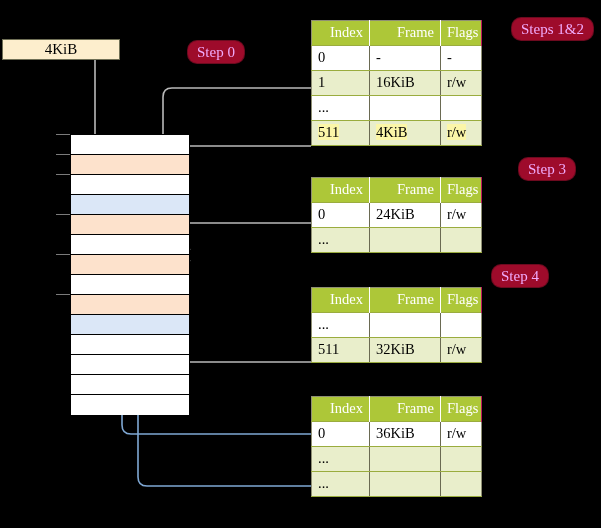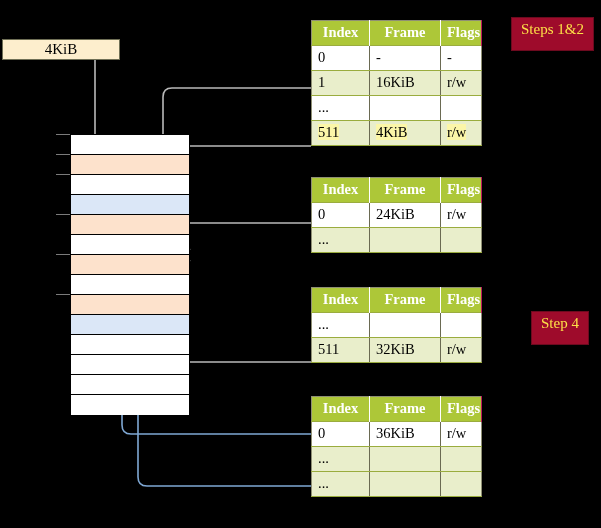--- a/index.html
+++ b/index.html
@@ -7,26 +7,26 @@
     width:601px;height:528px;position:relative;overflow:hidden;
     font-family:"Liberation Serif","DejaVu Serif",serif;
     color:#000;
   }
   .stage{position:absolute;left:0;top:0;width:601px;height:528px;}
 
   
   .badge{
     position:absolute;
     background:#9e0b2b;
-    color:#fde047;
+    color:#f0abfc;
     font-family:"Liberation Serif","DejaVu Serif",serif;
     font-size:15px;
     line-height:1;
-    padding:4px 9px 13px 9px;
-    border-radius:0;
+    padding:4px 9px 3px 9px;
+    border-radius:9px;
     white-space:nowrap;
     box-shadow:0 0 0 1px #6d0a1f;
   }
 
   
   .kib-box{
     position:absolute;
     background:#fdeecd;
     border:1px solid #6f6f55;
     color:#000;
@@ -42,22 +42,22 @@
     border-spacing:0;
     background:#ffffff;
     font-size:14.5px;
     box-sizing:border-box;
     border:1px solid #8f8f74;
     table-layout:fixed;
   }
   .ptable th{
     background:#adc738;
     color:#ffffff;
-    font-weight:bold;
-    text-align:center;
+    font-weight:normal;
+    text-align:right;
     padding:3px 6px 4px 6px;
     border-right:1px solid #ffffff;
     font-size:14.5px;
     box-sizing:border-box;
   }
   .ptable th:last-child{border-right:1px solid #be185d;}
   .ptable td{
     padding:3px 6px 4px 6px;
     border:1px solid #9aac3e;
     border-left:none;
@@ -164,22 +164,24 @@
     <div class="memrow orange" style="height:20px;"></div>
     <div class="memrow" style="height:20px;"></div>
     <div class="memrow orange" style="height:20px;"></div>
     <div class="memrow blue" style="height:20px;"></div>
     <div class="memrow" style="height:20px;"></div>
     <div class="memrow" style="height:20px;"></div>
     <div class="memrow" style="height:20px;"></div>
     <div class="memrow" style="height:20px;"></div>
   </div>
 
+  <div class="badge" style="left:188px;top:41px;">Step 0</div>
   <div class="badge" style="left:512px;top:18px;">Steps 1&amp;2</div>
-  <div class="badge" style="left:532px;top:265px;margin-top:47px;">Step 4</div>
+  <div class="badge" style="left:519px;top:158px;">Step 3</div>
+  <div class="badge" style="left:492px;top:265px;">Step 4</div>
 
   <table class="ptable" style="left:311px;top:20px;width:170px;">
     <colgroup>
         <col class="c1">
         <col class="c2">
         <col class="c3">
       </colgroup>
     <thead>
       <tr>
         <th>Index</th>

